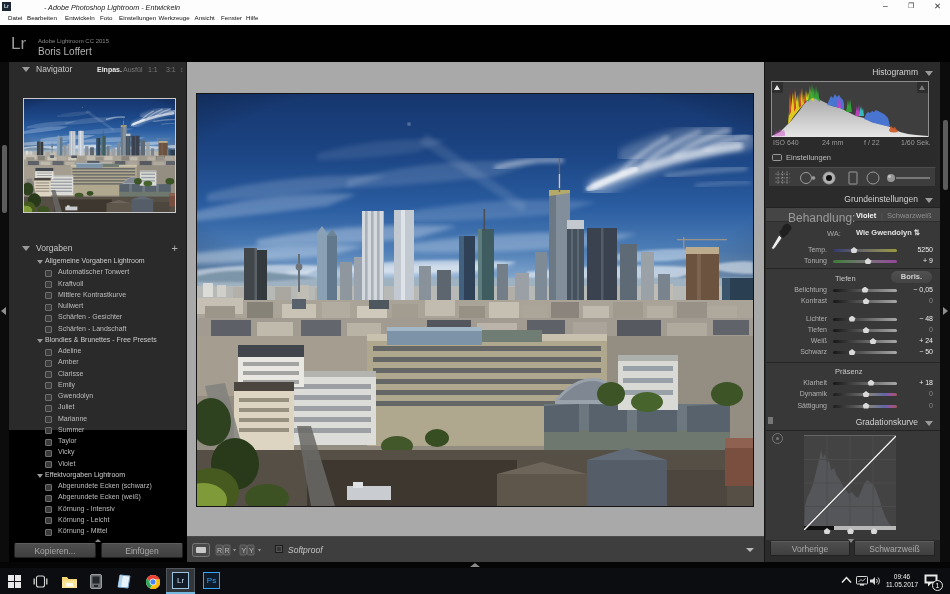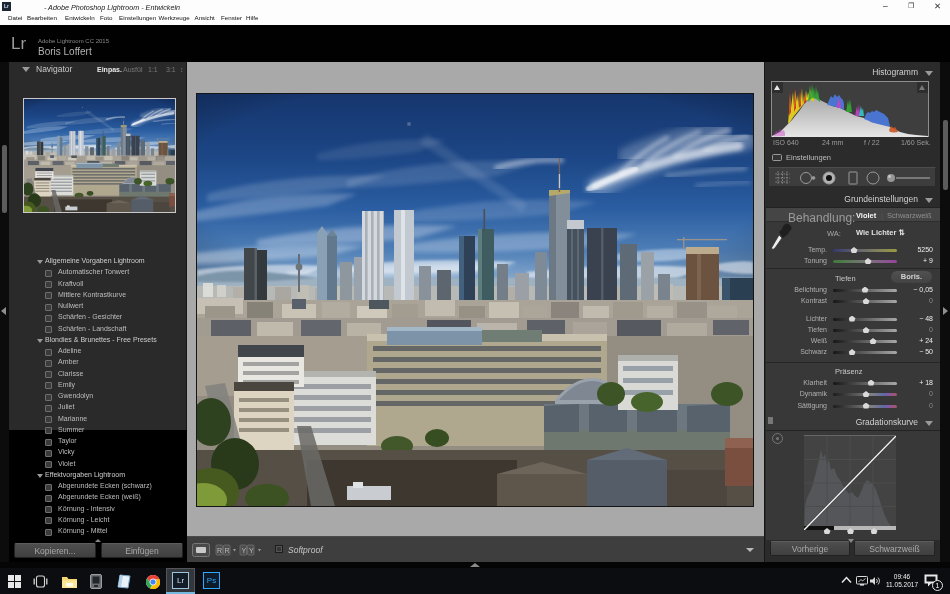--- a/index.html
+++ b/index.html
@@ -371,20 +371,25 @@
  <path d="M8,292 L28,289 L46,356 L24,356 Z" fill="#82817c" opacity="0.85"></path>
  <path d="M100,332 L114,332 L138,412 L114,412 Z" fill="#6a6965" opacity="0.85"></path>
  <ellipse cx="14" cy="328" rx="20" ry="24" fill="#2e4220"></ellipse>
  <ellipse cx="38" cy="370" rx="24" ry="26" fill="#283a19"></ellipse>
  <ellipse cx="14" cy="398" rx="28" ry="24" fill="#46591f"></ellipse>
  <ellipse cx="6" cy="406" rx="24" ry="17" fill="#7f9a38"></ellipse>
  <ellipse cx="70" cy="404" rx="22" ry="14" fill="#3c5222"></ellipse>
 </g>
 </svg></div>
     </div>
+    <div class="phead" style="top:179px;">
+      <div class="tri"></div>
+      <div class="nm">Vorgaben</div>
+      <div style="position:absolute; right:8px; top:1px; font-size:11px; color:#b0b0b0;">+</div>
+    </div>
     <div id="presetlist">
 <div class="prow fold" style="top:3.0px;">
         <div class="ftri"></div>
         <div class="fnm">Allgemeine Vorgaben Lightroom</div>
       </div>
 <div class="prow" style="top:14.2px;">
         <div class="icn"></div>
         <div class="inm">Automatischer Tonwert</div>
       </div>
 <div class="prow" style="top:25.5px;">
@@ -846,21 +851,21 @@
 <div style="position:absolute; left:7px; top:149px; font-size:12px; color:#9a9a9a;margin-left:16px;">Behandlung:</div>
 <div style="position:absolute; left:91px; top:149px; font-size:7.5px; color:#f5f5f5; font-weight:bold;">Violet</div>
 <div style="position:absolute; left:116px; top:149px; font-size:7.5px; color:#5a5a5a;">|</div>
 <div style="position:absolute; left:122px; top:149px; font-size:7.5px; color:#8f8f8f;">Schwarzweiß</div>
 <svg style="position:absolute; left:4px; top:160px;" width="24" height="28" viewBox="0 0 24 28">
 <path d="M3,25 L10,13 L13,16 L6,26 Q4,28 3,27 Q2,26 3,25 Z" fill="#ededed" stroke="#333" stroke-width="0.8"></path>
 <path d="M10,10 L15,5 L20,11 L14,16 Z" fill="#1f1f1f"></path>
 <path d="M15,3 Q18,0 21,3 Q24,6 21,9 L18,11 L13,6 Z" fill="#1f1f1f"></path>
 </svg>
 <div style="position:absolute; left:62px; top:167px; font-size:7.5px; color:#a8a8a8;">WA:</div>
-<div style="position:absolute; left:91px; top:166px; font-size:7.5px; color:#e2e2e2; font-weight:bold;">Wie Lichter ⇅</div>
+<div style="position:absolute; left:91px; top:166px; font-size:7.5px; color:#e2e2e2; font-weight:bold;">Wie Gwendolyn ⇅</div>
 <div class="slabel" style="left:0px; top:184.0px; width:62px;">Temp.</div>
     <div class="strack" style="left:68px; top:187.0px; width:64px; background:linear-gradient(to right,#35386e,#6a6a6a 45%,#8a8a55 80%,#99993f);"></div>
     <div class="sknob" style="left:85.5px; top:185.0px;"></div>
     <div class="sval" style="left:132px; top:184.0px; width:36px;">5250</div>
 <div class="slabel" style="left:0px; top:195.0px; width:62px;">Tonung</div>
     <div class="strack" style="left:68px; top:198.0px; width:64px; background:linear-gradient(to right,#3f7a3a,#777 50%,#94459a);"></div>
     <div class="sknob" style="left:99.5px; top:196.0px;"></div>
     <div class="sval" style="left:132px; top:195.0px; width:36px;">+ 9</div>
 <div style="position:absolute; left:1px; top:206px; width:174px; height:1px; background:#262626;"></div>
 <div style="position:absolute; left:70px; top:212px; font-size:7.5px; color:#c8c8c8;">Tiefen</div>

